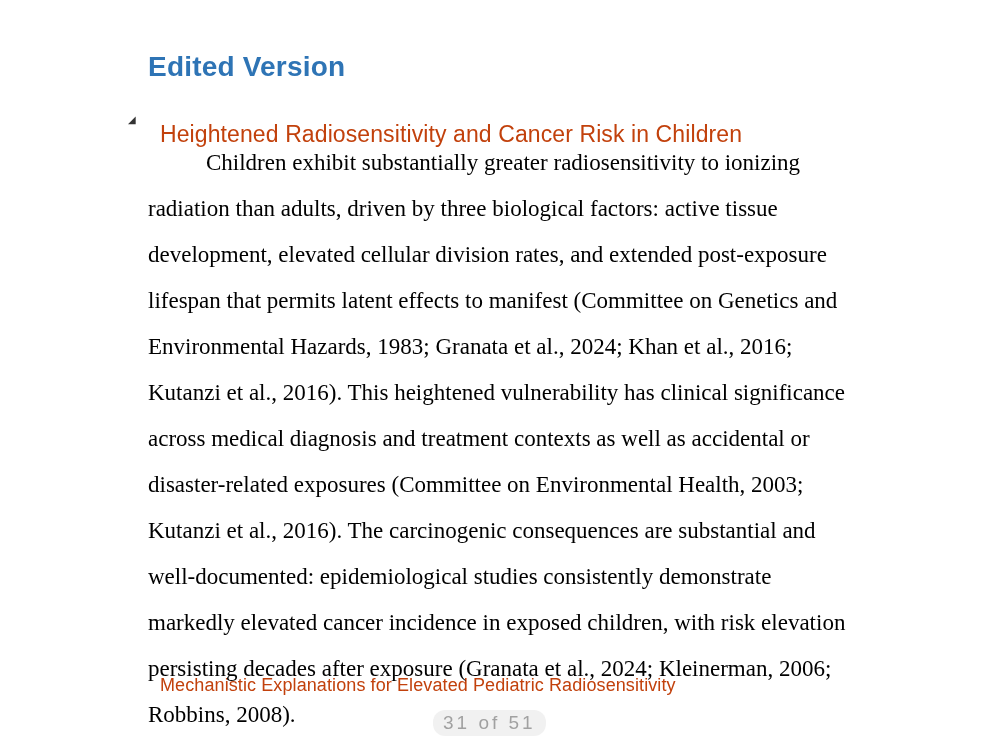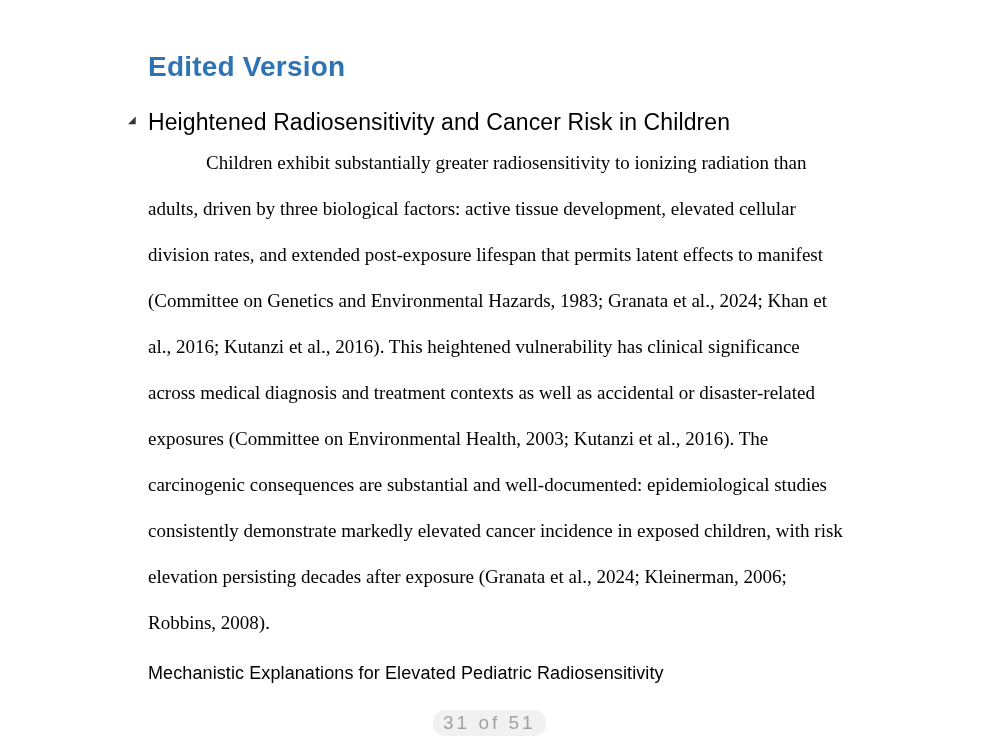--- a/index.html
+++ b/index.html
@@ -33,38 +33,38 @@
     top: 114px;
     font-family: "DejaVu Sans", sans-serif;
     font-size: 10px;
     color: #333333;
     cursor: pointer;
     user-select: none;
   }
   .section-heading {
     position: absolute;
     left: 148px;
-    margin: 0;
+    margin: 12px;
     font-family: "Liberation Sans", sans-serif;
     font-weight: 400;
     font-size: 23px;
     line-height: 28px;
-    color: #000000;
+    color: #c2410c;
     letter-spacing: 0.1px;
     cursor: text;
   }
   .heading-1 { top: 108px; }
   .heading-2 { top: 659px; font-size: 18px; }
   .body-paragraph {
     position: absolute;
     left: 148px;
     width: 700px;
     margin: 0;
     font-family: "Liberation Serif", serif;
-    font-size: 19px;
+    font-size: 23px;
     line-height: 46px;
     color: #000000;
     text-indent: 58px;
     text-align: left;
     cursor: text;
     z-index: 2;
   }
   .paragraph-1 { top: 140px; }
   .paragraph-2 { top: 702px; }
   .page-indicator-overlay {

